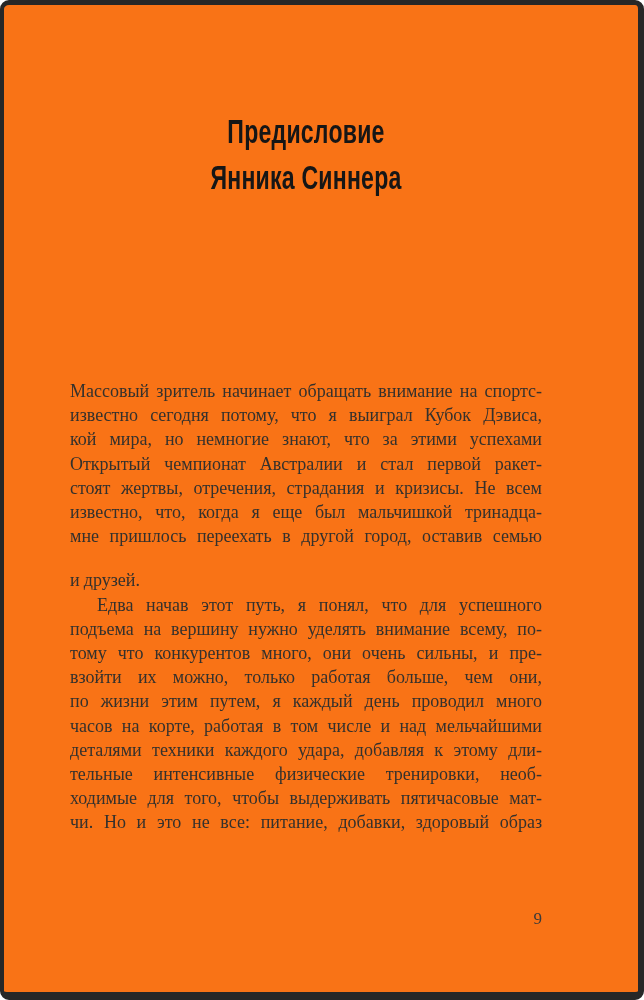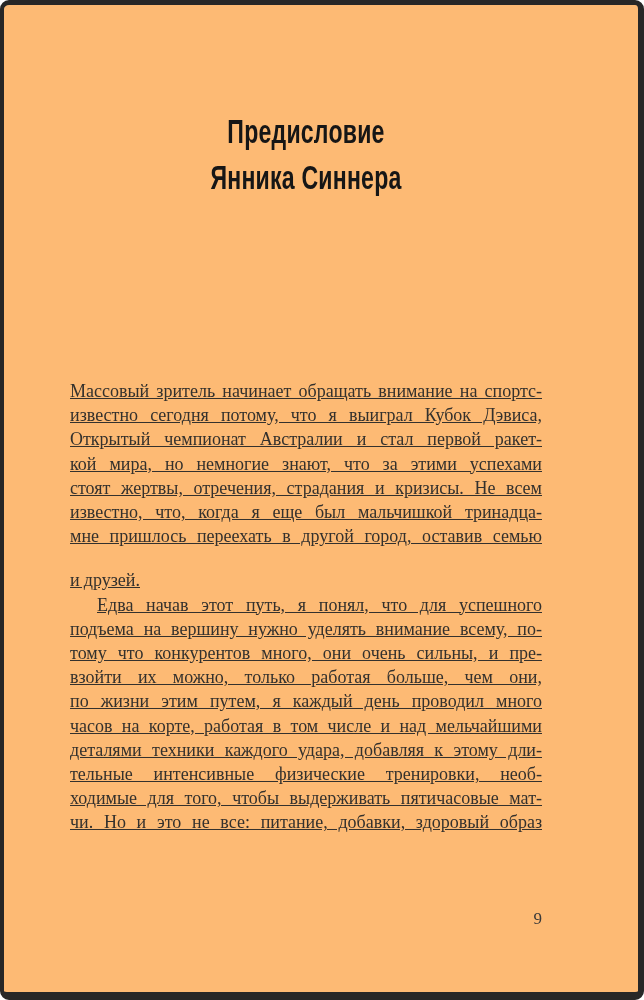--- a/index.html
+++ b/index.html
@@ -10,21 +10,21 @@
   .viewport {
     position: relative;
     width: 644px;
     height: 1000px;
     overflow: hidden;
   }
   .page {
     position: absolute;
     inset: 0;
     box-sizing: border-box;
-    background: #fdba74;
+    background: #f97316;
     border: solid #272727;
     border-width: 5px 6px 8px 4px;
     border-radius: 9px;
     font-family: "Liberation Serif", serif;
   }
   .content {
     position: absolute;
     left: 64px;
     top: 0;
     width: 476px;
@@ -56,21 +56,20 @@
     left: 2px;
     width: 472px;
     color: #34312d;
   }
   .line {
     font-size: 18px;
     line-height: 24.2px;
     text-align: justify;
     text-align-last: justify;
     word-spacing: -0.3px;
-    text-decoration: underline;
   }
   
   .para[data-name="paragraph-1"] .line:last-child {
     text-align-last: left;
     margin-top: 20px;
   }
   .para.indented .line:first-child {
     text-indent: 27px;
   }
   .folio {
@@ -92,22 +91,22 @@
 
       <h1 class="title" data-name="chapter-title">
         <span class="title-line" data-name="chapter-title-line-1">Предисловие</span>
         <span class="title-line" data-name="chapter-title-line-2">Янника Синнера</span>
       </h1>
 
       <div class="body-text" data-name="body-text">
         <div class="para" data-name="paragraph-1">
             <div class="line" data-name="text-line">Массовый зритель начинает обращать внимание на спортс-</div>
             <div class="line" data-name="text-line">известно сегодня потому, что я выиграл Кубок Дэвиса,</div>
+            <div class="line" data-name="text-line">кой мира, но немногие знают, что за этими успехами</div>
             <div class="line" data-name="text-line">Открытый чемпионат Австралии и стал первой ракет-</div>
-            <div class="line" data-name="text-line">кой мира, но немногие знают, что за этими успехами</div>
             <div class="line" data-name="text-line">стоят жертвы, отречения, страдания и кризисы. Не всем</div>
             <div class="line" data-name="text-line">известно, что, когда я еще был мальчишкой тринадца-</div>
             <div class="line" data-name="text-line">мне пришлось переехать в другой город, оставив семью</div>
             <div class="line" data-name="text-line">и друзей.</div>
           </div>
         <div class="para indented" data-name="paragraph-2">
             <div class="line" data-name="text-line">Едва начав этот путь, я понял, что для успешного</div>
             <div class="line" data-name="text-line">подъема на вершину нужно уделять внимание всему, по-</div>
             <div class="line" data-name="text-line">тому что конкурентов много, они очень сильны, и пре-</div>
             <div class="line" data-name="text-line">взойти их можно, только работая больше, чем они,</div>

